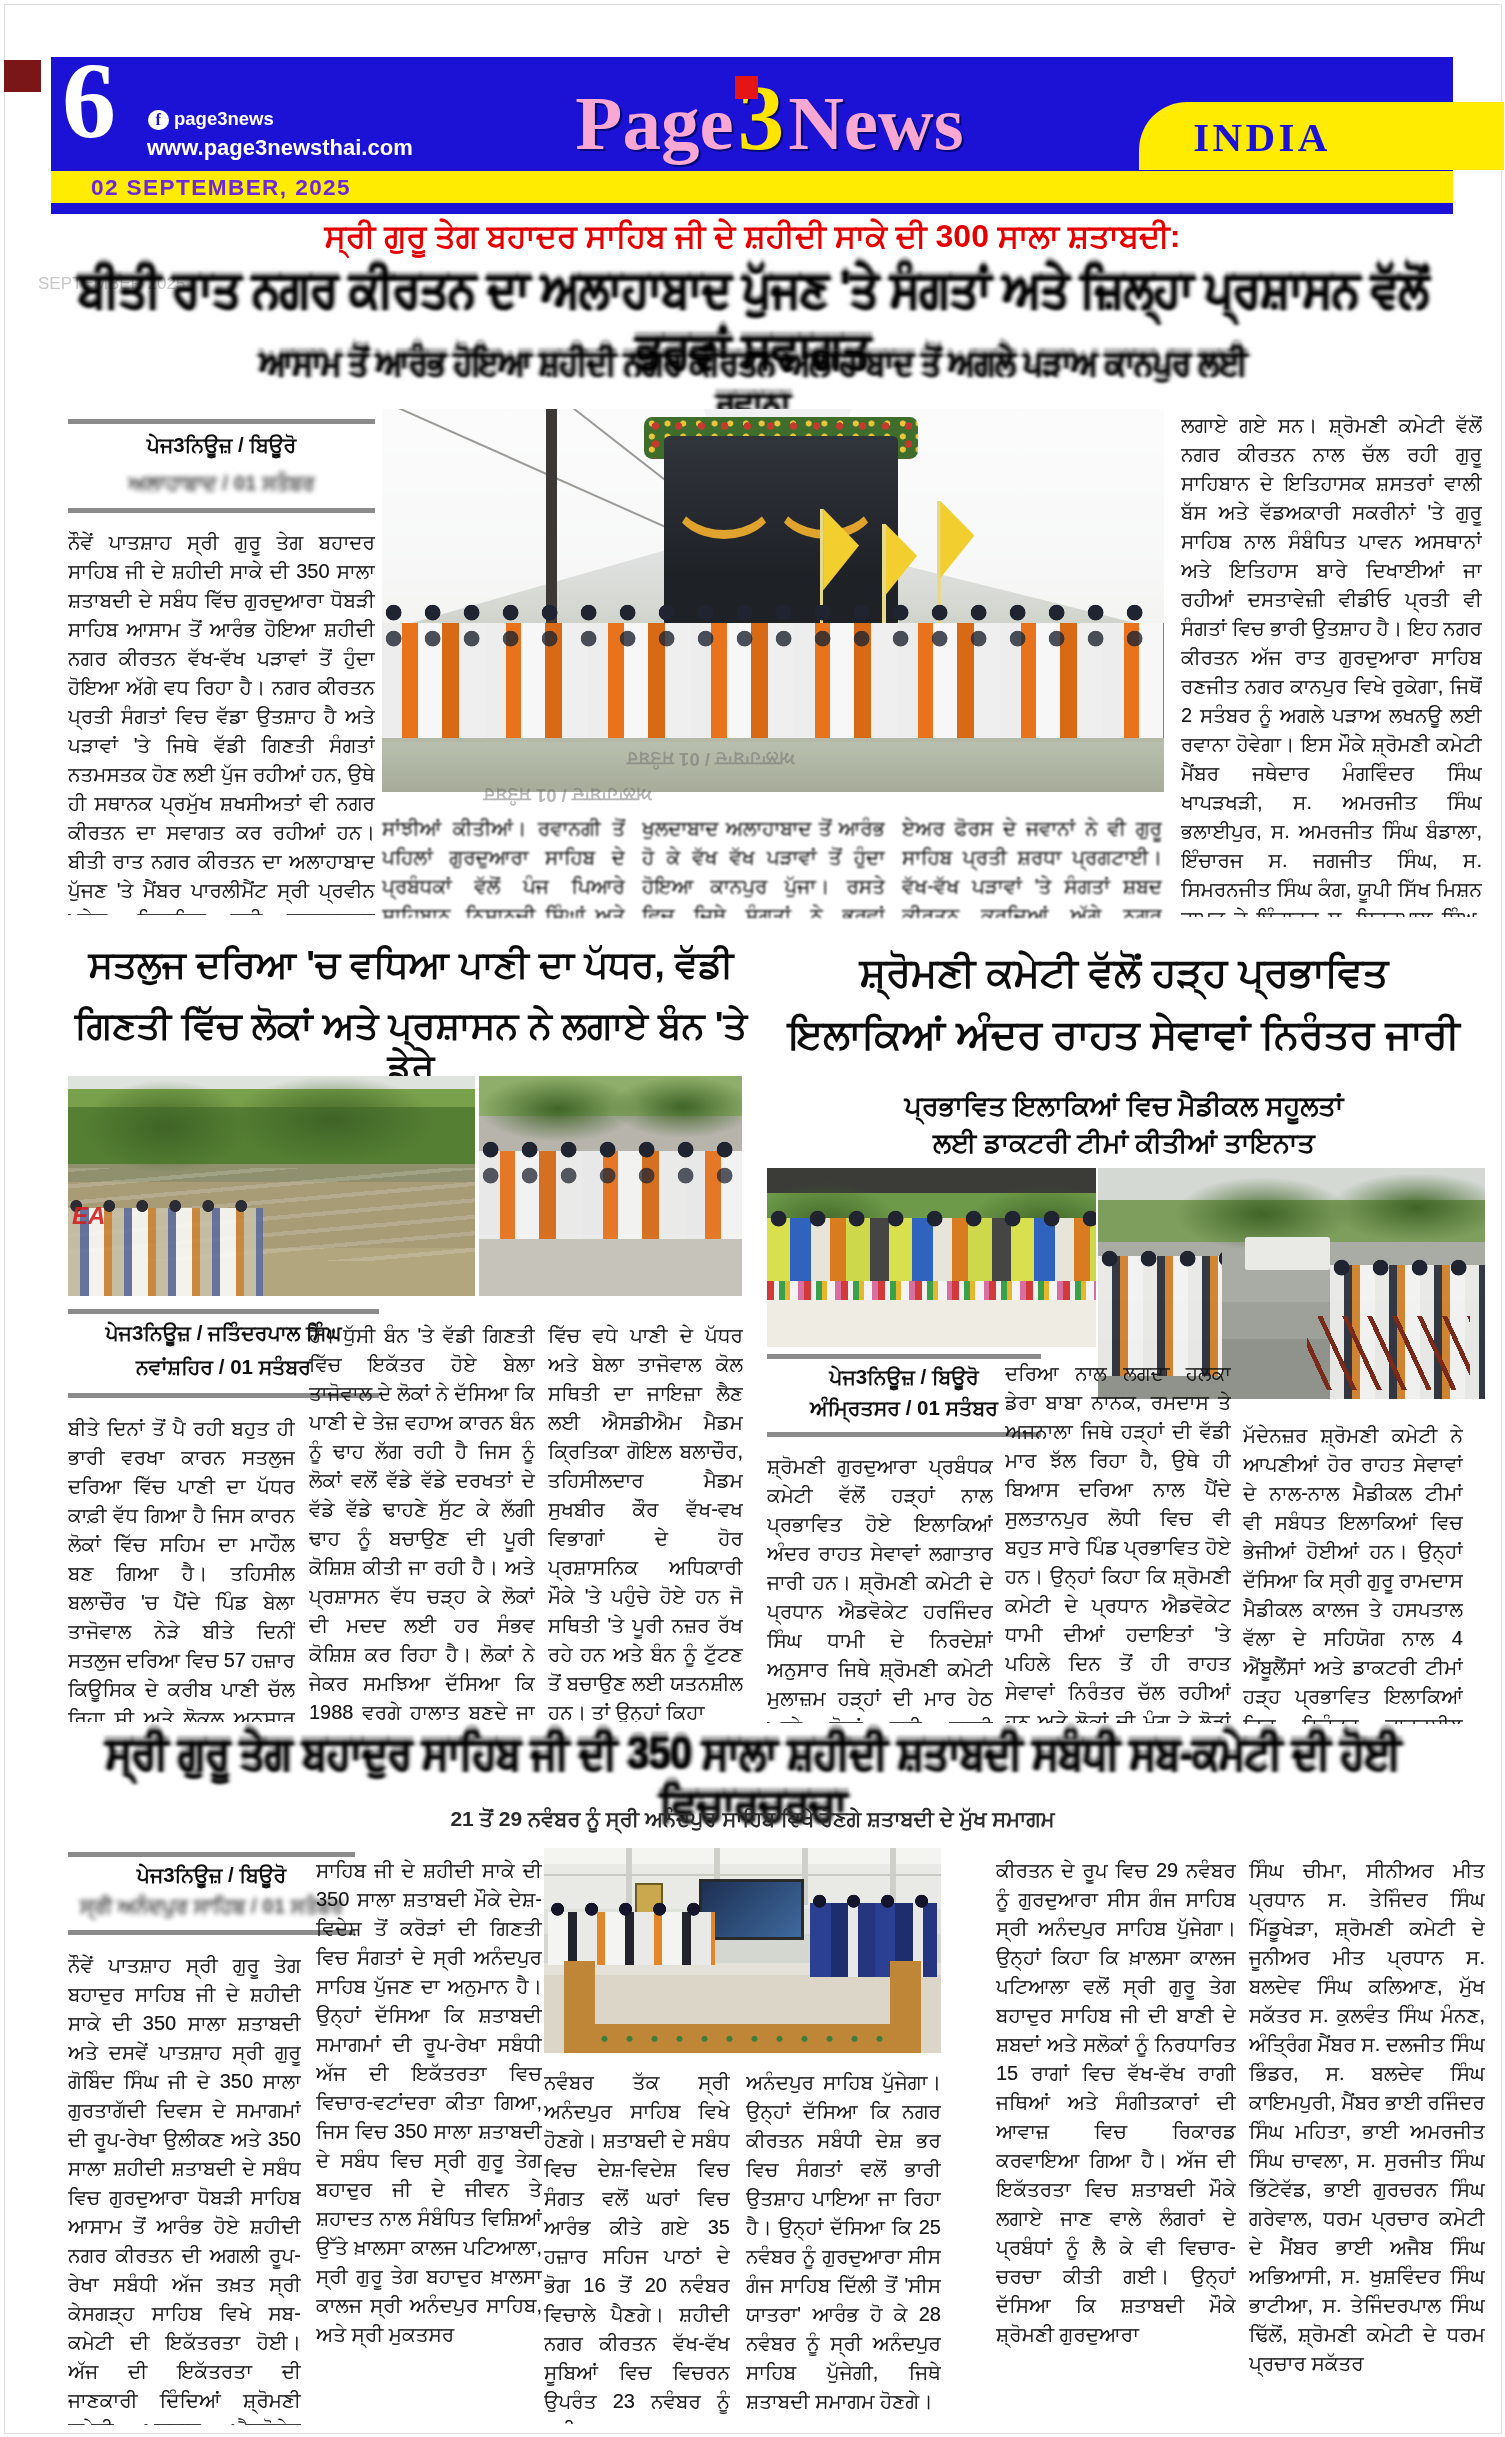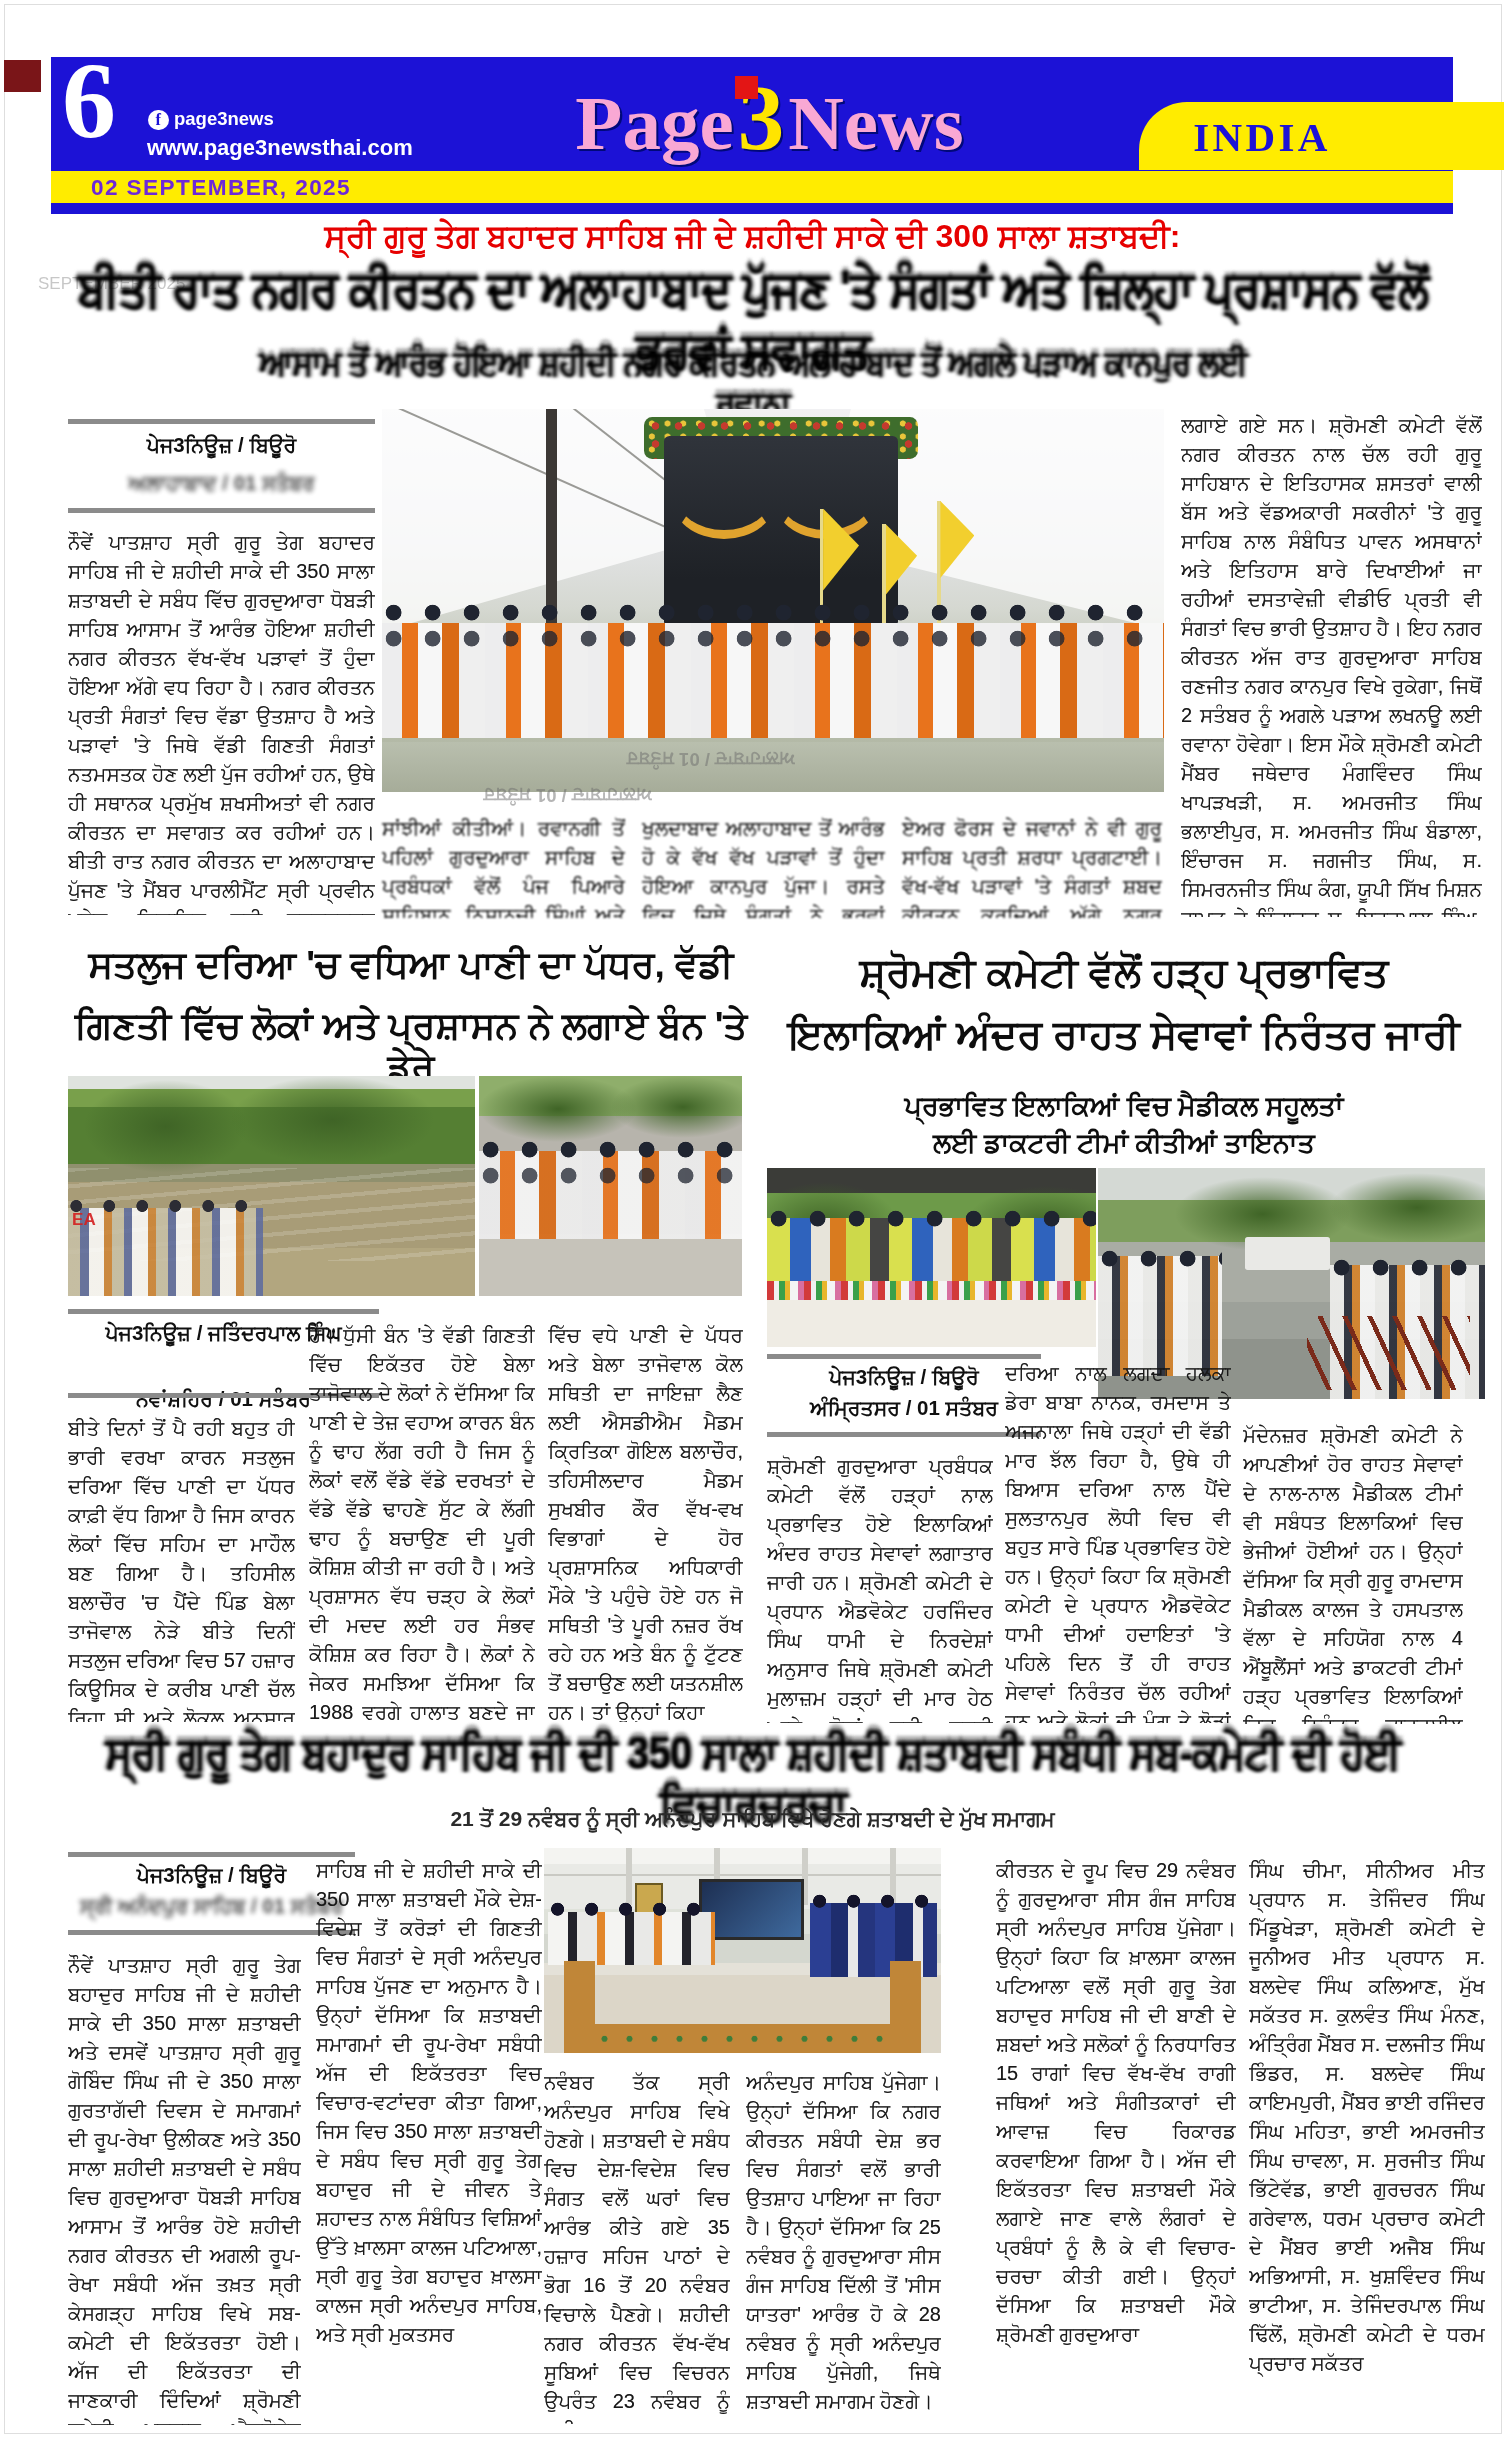--- a/index.html
+++ b/index.html
@@ -66,21 +66,21 @@
   .crowdstrip{background:repeating-linear-gradient(90deg,#ededee 0 20.5px,#e8731c 20.5px 36px,#f7f7f7 36px 60px,#d96a15 60px 77px,#efefef 77px 103px);}
   .heads{background-repeat:repeat-x;background-image:radial-gradient(circle 7.5px at 11.6px 11.6px,#1f2430 7.5px,transparent 8.2px);background-size:39px 23px;}
   .pm-ground{left:0;right:0;bottom:0;height:13%;background:linear-gradient(180deg,#b9bfae,#a6ac99);}
   
   .pr-bg{background:linear-gradient(180deg,#dfe3de 0 6%,#79a04b 6% 14%,#557f33 14% 40%,#90906e 40% 48%,#a89c77 48% 78%,#b2a67f 78% 100%);}
   .tree{background:radial-gradient(closest-side,#3f6426,rgba(63,100,38,0));border-radius:50%;}
   .pr-streaks{left:0;right:0;top:42%;height:42%;background:repeating-linear-gradient(175deg,rgba(255,255,255,.16) 0 4.1px,transparent 4.1px 16.4px);}
   .pr-people{left:0;top:60%;width:48%;height:40%;
       background:repeating-linear-gradient(90deg,rgba(201,194,168,.85) 0 12.3px,rgba(91,106,160,.85) 12.3px 20.5px,rgba(255,255,255,.85) 20.5px 36px,rgba(207,132,52,.85) 36px 44px);}
   .pr-heads{left:0;top:56%;width:48%;height:20.5px;background-image:radial-gradient(circle 5.5px at 8.2px 6.8px,#2c2c34 5.5px,transparent 6.2px);background-size:33px 20.5px;background-repeat:repeat-x;}
-  .wm-red{color:#d41f1f;font-weight:bold;font-size:17px;opacity:.9;}
+  .wm-red{color:#d41f1f;font-weight:bold;font-size:24px;opacity:.9;font-style:italic;}
   
   .pc2-bg{background:linear-gradient(180deg,#8fae6b 0 18%,#b7b4ac 18% 72%,#c6c3ba 72% 100%);}
   
   .camp-bg{background:linear-gradient(180deg,#3b3c38 0 14%,#6d9a49 14% 34%,#86a65b 34% 52%,#9db573 52% 62%,#efece4 62% 100%);}
   .camp-people{left:0;right:0;top:28%;height:36%;
       background:repeating-linear-gradient(90deg,#d9e04e 0 23px,#2f63bd 23px 44px,#e7e4da 44px 63px,#d97b1f 63px 79px,#cdd94a 79px 103px,#454543 103px 122px);}
   .camp-bottles{left:0;right:0;top:63%;height:19px;
       background:repeating-linear-gradient(90deg,#d23a3a 0 6.8px,#f0f0f0 6.8px 12.3px,#3aa04a 12.3px 18px,#e8b62c 18px 23px,#f4f4f4 23px 31.5px,#d86fa0 31.5px 37px);}
   
   .fl-bg{background:linear-gradient(180deg,#d4d9d4 0 14%,#7e9e5d 14% 32%,#a9aca4 32% 58%,#9da19a 58% 74%,#8f938c 74% 100%);}
@@ -183,21 +183,21 @@
     <div class="ph full pc2-bg"></div>
     <div class="ph tree" style="left:0;top:0;width:60%;height:30%;"></div>
     <div class="ph tree" style="left:50%;top:0;width:55%;height:28%;"></div>
     <div class="ph crowdstrip" style="left:0;right:0;top:34%;height:40%;opacity:.92;"></div>
     <div class="ph heads" style="left:0;right:0;top:28%;height:25px;"></div>
     <div class="ph heads" style="left:0;right:0;top:40%;height:25px;opacity:.75;"></div>
   </div>
 
   <div class="rule" style="left:68px;top:1309px;width:311px;"></div>
   <div class="byl" style="left:68px;top:1321px;width:311px;">ਪੇਜ3ਨਿਊਜ਼ / ਜਤਿੰਦਰਪਾਲ ਸਿੰਘ</div>
-  <div class="byl" style="left:68px;top:1355px;width:311px;margin-top:32px;">ਨਵਾਂਸ਼ਹਿਰ / 01 ਸਤੰਬਰ</div>
+  <div class="byl" style="left:68px;top:1355px;width:311px;">ਨਵਾਂਸ਼ਹਿਰ / 01 ਸਤੰਬਰ</div>
   <div class="rule" style="left:68px;top:1393px;width:311px;"></div>
   <div class="col" style="left:68px;top:1414px;width:227px;height:308px;">ਬੀਤੇ ਦਿਨਾਂ ਤੋਂ ਪੈ ਰਹੀ ਬਹੁਤ ਹੀ ਭਾਰੀ ਵਰਖਾ ਕਾਰਨ ਸਤਲੁਜ ਦਰਿਆ ਵਿੱਚ ਪਾਣੀ ਦਾ ਪੱਧਰ ਕਾਫ਼ੀ ਵੱਧ ਗਿਆ ਹੈ ਜਿਸ ਕਾਰਨ ਲੋਕਾਂ ਵਿੱਚ ਸਹਿਮ ਦਾ ਮਾਹੌਲ ਬਣ ਗਿਆ ਹੈ। ਤਹਿਸੀਲ ਬਲਾਚੌਰ 'ਚ ਪੈਂਦੇ ਪਿੰਡ ਬੇਲਾ ਤਾਜੋਵਾਲ ਨੇੜੇ ਬੀਤੇ ਦਿਨੀਂ ਸਤਲੁਜ ਦਰਿਆ ਵਿਚ 57 ਹਜ਼ਾਰ ਕਿਊਸਿਕ ਦੇ ਕਰੀਬ ਪਾਣੀ ਚੱਲ ਰਿਹਾ ਸੀ ਅਤੇ ਲੋਕਲ ਅਨੁਸਾਰ ਹੁਣ ਸਤਲੁਜ ਦਰਿਆ ਵਿਚ ਕਰੀਬ 14 ਹਜ਼ਾਰ ਕਿਊਸਿਕ ਪਾਣੀ ਦਿਖ ਰਿਹਾ ਹੈ। ਪਾਣੀ ਦਾ ਪੱਧਰ ਲਗਾਤਾਰ ਵਧਦਾ ਜਾ ਰਿਹਾ ਹੈ ਜਿਸ ਕਰਕੇ ਲੋਕਾਂ ਦੇ ਨਾਲ ਲੱਗਦੇ ਧੁੱਸੀ ਬੰਨ ਨੂੰ ਢਾਹ ਲੱਗਣ ਦਾ ਖ਼ਤਰਾ ਬਣਿਆ ਹੋਇਆ ਹੈ।</div>
   <div class="col" style="left:309px;top:1321px;width:226px;height:401px;">ਹੈ। ਧੁੱਸੀ ਬੰਨ 'ਤੇ ਵੱਡੀ ਗਿਣਤੀ ਵਿੱਚ ਇਕੱਤਰ ਹੋਏ ਬੇਲਾ ਤਾਜੋਵਾਲ ਦੇ ਲੋਕਾਂ ਨੇ ਦੱਸਿਆ ਕਿ ਪਾਣੀ ਦੇ ਤੇਜ਼ ਵਹਾਅ ਕਾਰਨ ਬੰਨ ਨੂੰ ਢਾਹ ਲੱਗ ਰਹੀ ਹੈ ਜਿਸ ਨੂੰ ਲੋਕਾਂ ਵਲੋਂ ਵੱਡੇ ਵੱਡੇ ਦਰਖਤਾਂ ਦੇ ਵੱਡੇ ਵੱਡੇ ਢਾਹਣੇ ਸੁੱਟ ਕੇ ਲੱਗੀ ਢਾਹ ਨੂੰ ਬਚਾਉਣ ਦੀ ਪੂਰੀ ਕੋਸ਼ਿਸ਼ ਕੀਤੀ ਜਾ ਰਹੀ ਹੈ। ਅਤੇ ਪ੍ਰਸ਼ਾਸਨ ਵੱਧ ਚੜ੍ਹ ਕੇ ਲੋਕਾਂ ਦੀ ਮਦਦ ਲਈ ਹਰ ਸੰਭਵ ਕੋਸ਼ਿਸ਼ ਕਰ ਰਿਹਾ ਹੈ। ਲੋਕਾਂ ਨੇ ਜੇਕਰ ਸਮਝਿਆ ਦੱਸਿਆ ਕਿ 1988 ਵਰਗੇ ਹਾਲਾਤ ਬਣਦੇ ਜਾ ਰਹੇ ਹਨ।</div>
   <div class="col" style="left:548px;top:1321px;width:195px;height:401px;">ਵਿੱਚ ਵਧੇ ਪਾਣੀ ਦੇ ਪੱਧਰ ਅਤੇ ਬੇਲਾ ਤਾਜੋਵਾਲ ਕੋਲ ਸਥਿਤੀ ਦਾ ਜਾਇਜ਼ਾ ਲੈਣ ਲਈ ਐਸਡੀਐਮ ਮੈਡਮ ਕ੍ਰਿਤਿਕਾ ਗੋਇਲ ਬਲਾਚੌਰ, ਤਹਿਸੀਲਦਾਰ ਮੈਡਮ ਸੁਖਬੀਰ ਕੌਰ ਵੱਖ-ਵਖ ਵਿਭਾਗਾਂ ਦੇ ਹੋਰ ਪ੍ਰਸ਼ਾਸਨਿਕ ਅਧਿਕਾਰੀ ਮੌਕੇ 'ਤੇ ਪਹੁੰਚੇ ਹੋਏ ਹਨ ਜੋ ਸਥਿਤੀ 'ਤੇ ਪੂਰੀ ਨਜ਼ਰ ਰੱਖ ਰਹੇ ਹਨ ਅਤੇ ਬੰਨ ਨੂੰ ਟੁੱਟਣ ਤੋਂ ਬਚਾਉਣ ਲਈ ਯਤਨਸ਼ੀਲ ਹਨ। ਤਾਂ ਉਨ੍ਹਾਂ ਕਿਹਾ</div>
 
   <div class="hl" style="left:756px;top:950px;width:736px;font-size:40px;">ਸ਼੍ਰੋਮਣੀ ਕਮੇਟੀ ਵੱਲੋਂ ਹੜ੍ਹ ਪ੍ਰਭਾਵਿਤ</div>
   <div class="hl" style="left:756px;top:1012px;width:736px;font-size:40px;">ਇਲਾਕਿਆਂ ਅੰਦਰ ਰਾਹਤ ਸੇਵਾਵਾਂ ਨਿਰੰਤਰ ਜਾਰੀ</div>
   <div class="hl" style="left:756px;top:1128px;width:736px;font-size:27px;">ਲਈ ਡਾਕਟਰੀ ਟੀਮਾਂ ਕੀਤੀਆਂ ਤਾਇਨਾਤ</div>
   <div class="hl" style="left:756px;top:1091px;width:736px;font-size:27px;">ਪ੍ਰਭਾਵਿਤ ਇਲਾਕਿਆਂ ਵਿਚ ਮੈਡੀਕਲ ਸਹੂਲਤਾਂ</div>
 

